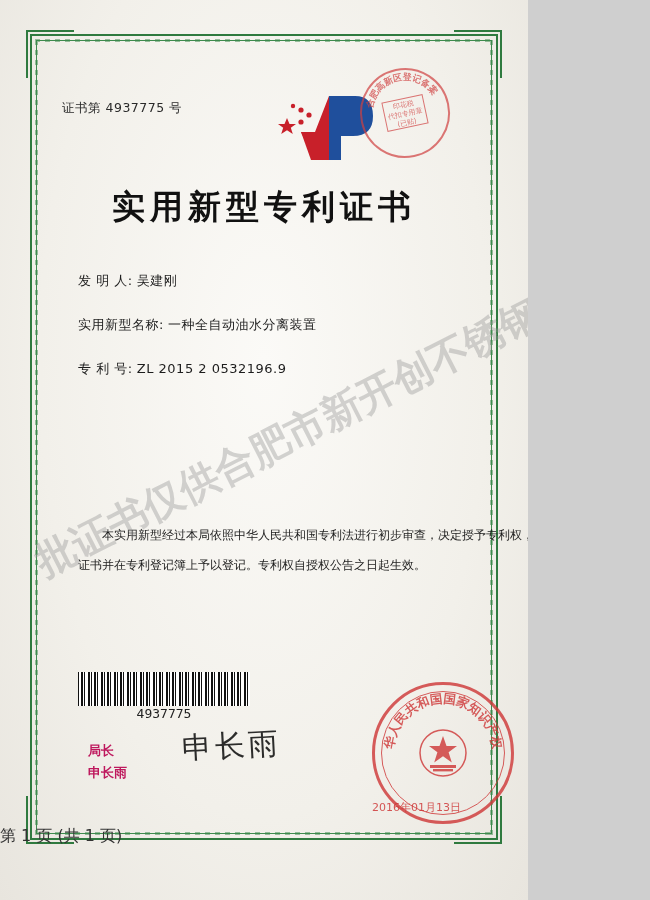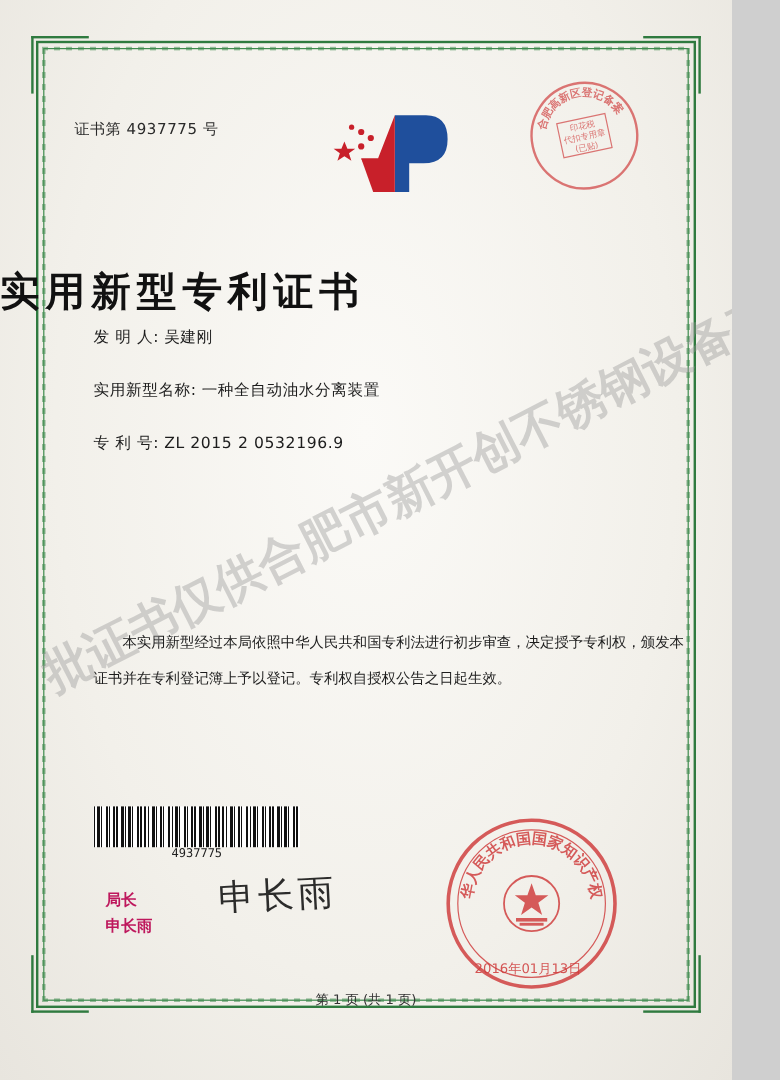--- a/index.html
+++ b/index.html
@@ -7,21 +7,21 @@
     padding: 0;
     background: #cfcfcf;
   }
   body {
     width: 650px;
     height: 900px;
     font-family: "DejaVu Sans", "Liberation Sans", sans-serif;
   }
   #certificate {
     position: relative;
-    width: 610px;
+    width: 528px;
     height: 900px;
     background: #f4f2ed;
     overflow: hidden;
   }
   
   #paper {
     position: absolute;
     inset: 0;
     background:
       radial-gradient(ellipse at 50% 40%, #fbfaf7 0%, #f2f0ea 60%, #e8e5de 100%);
@@ -71,27 +71,26 @@
   .logo {
     position: absolute;
     left: 271px; top: 92px;
     width: 110px; height: 72px;
   }
 
   
   .title {
     position: absolute;
     left: 0; right: 0; top: 185px;
-    text-align: left;
+    text-align: center;
     font-family: "DejaVu Serif", "Liberation Serif", serif;
     font-weight: bold;
     font-size: 33px;
     letter-spacing: 5px;
     color: #111;
-    margin-top: 36px;
   }
 
   
   .fields {
     position: absolute;
     left: 78px; top: 272px;
     width: 500px;
   }
   .field {
     position: relative;
@@ -134,21 +133,21 @@
       #111 3px, #111 5px, #fff 5px, #fff 6px,
       #111 6px, #111 7px, #fff 7px, #fff 10px,
       #111 10px, #111 12px, #fff 12px, #fff 13px);
   }
   .barcode-num {
     position: absolute;
     left: 78px; top: 706px;
     width: 172px;
     text-align: center;
     font-family: "DejaVu Sans Mono", "Liberation Mono", monospace;
-    font-size: 10px;
+    font-size: 13px;
     color: #222;
   }
 
   
   .sig-label {
     position: absolute;
     left: 88px; top: 740px;
     font-size: 13px;
     line-height: 22px;
     color: #be185d;
@@ -188,21 +187,20 @@
     width: 54px; height: 54px;
   }
   .seal-text {
     position: absolute;
     left: 0; top: 0; width: 100%; height: 100%;
   }
   .seal-date {
     position: absolute;
     left: 372px; top: 800px;
     width: 136px;
-    text-align: center;
     font-size: 11px;
     color: #cf3a3a;
     opacity: .85;
   }
 
   
   .seal-small {
     position: absolute;
     right: 78px; top: 68px;
     width: 86px; height: 86px;
@@ -223,22 +221,22 @@
     text-align: center;
     padding-top: 2px;
     box-sizing: border-box;
     letter-spacing: 0;
   }
 
   
   .page-info {
     position: absolute;
     left: 0; right: 0; top: 826px;
-    text-align: center;
-    font-size: 11px;
+    text-align: left;
+    font-size: 16px;
     color: #333;
   }
 
   
   .watermark {
     position: absolute;
     left: -10px; top: 120px;
     width: 700px;
     font-family: "DejaVu Serif", "Liberation Serif", serif;
     font-size: 40px;

